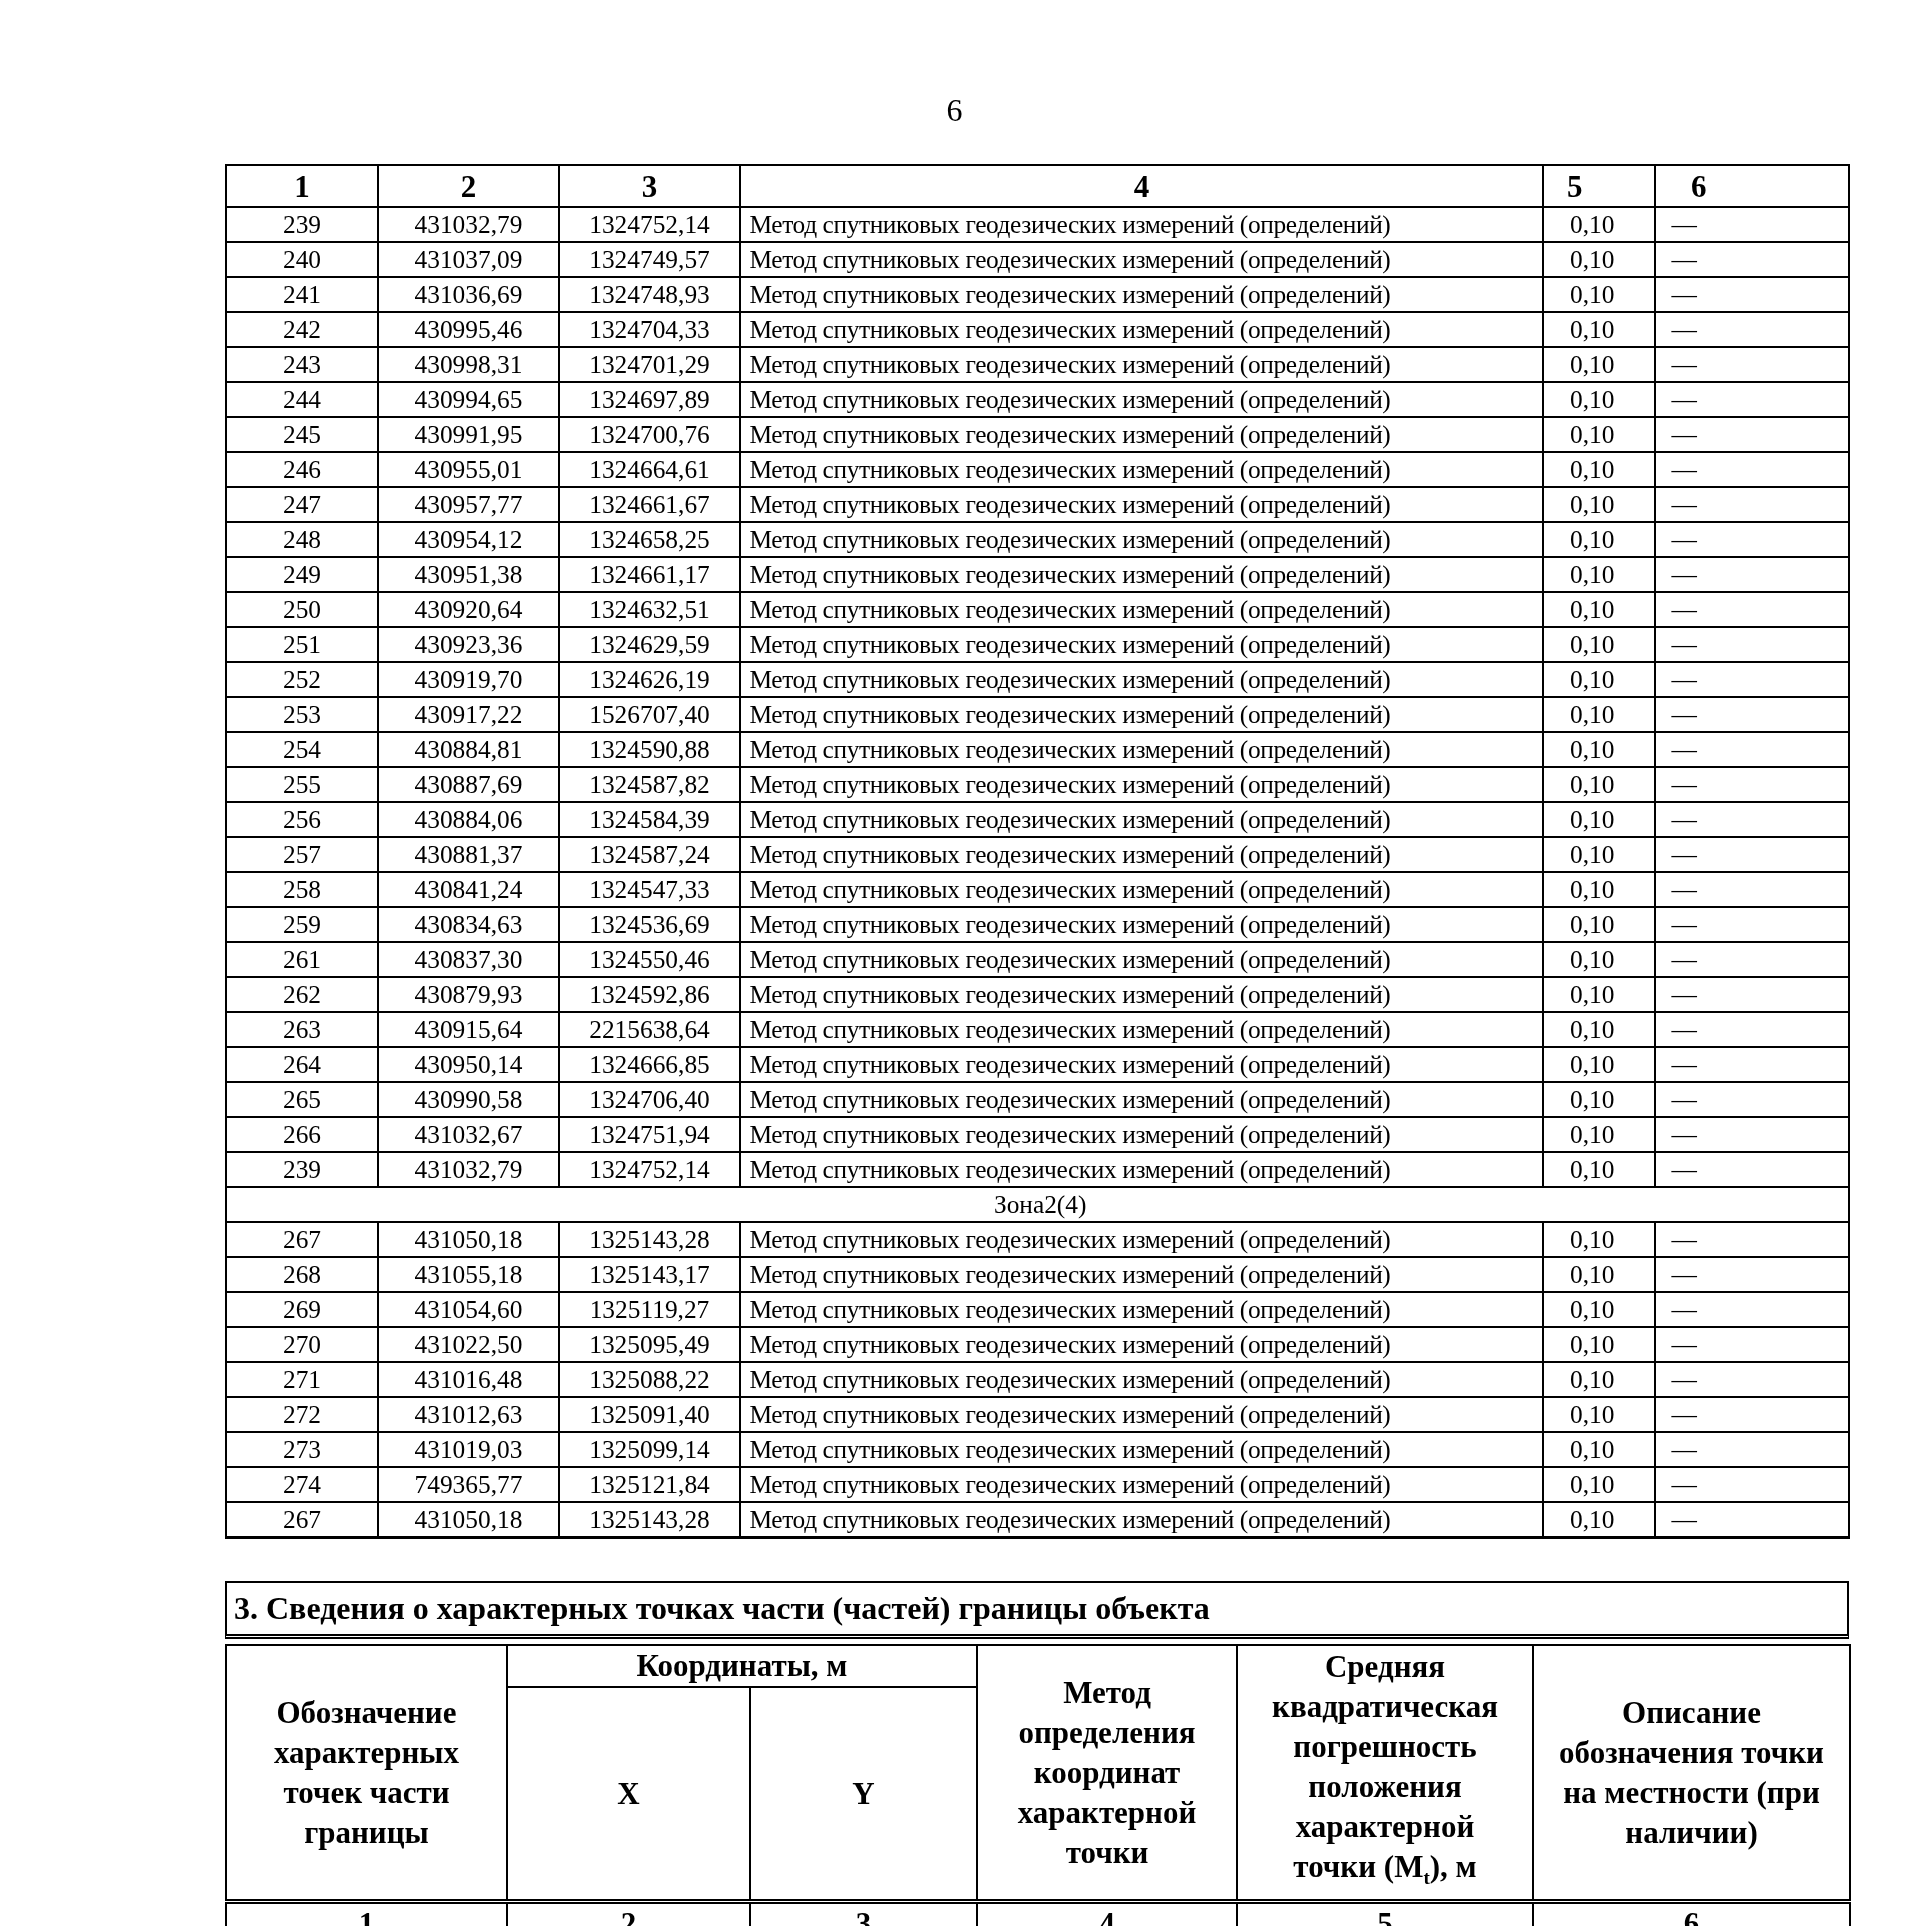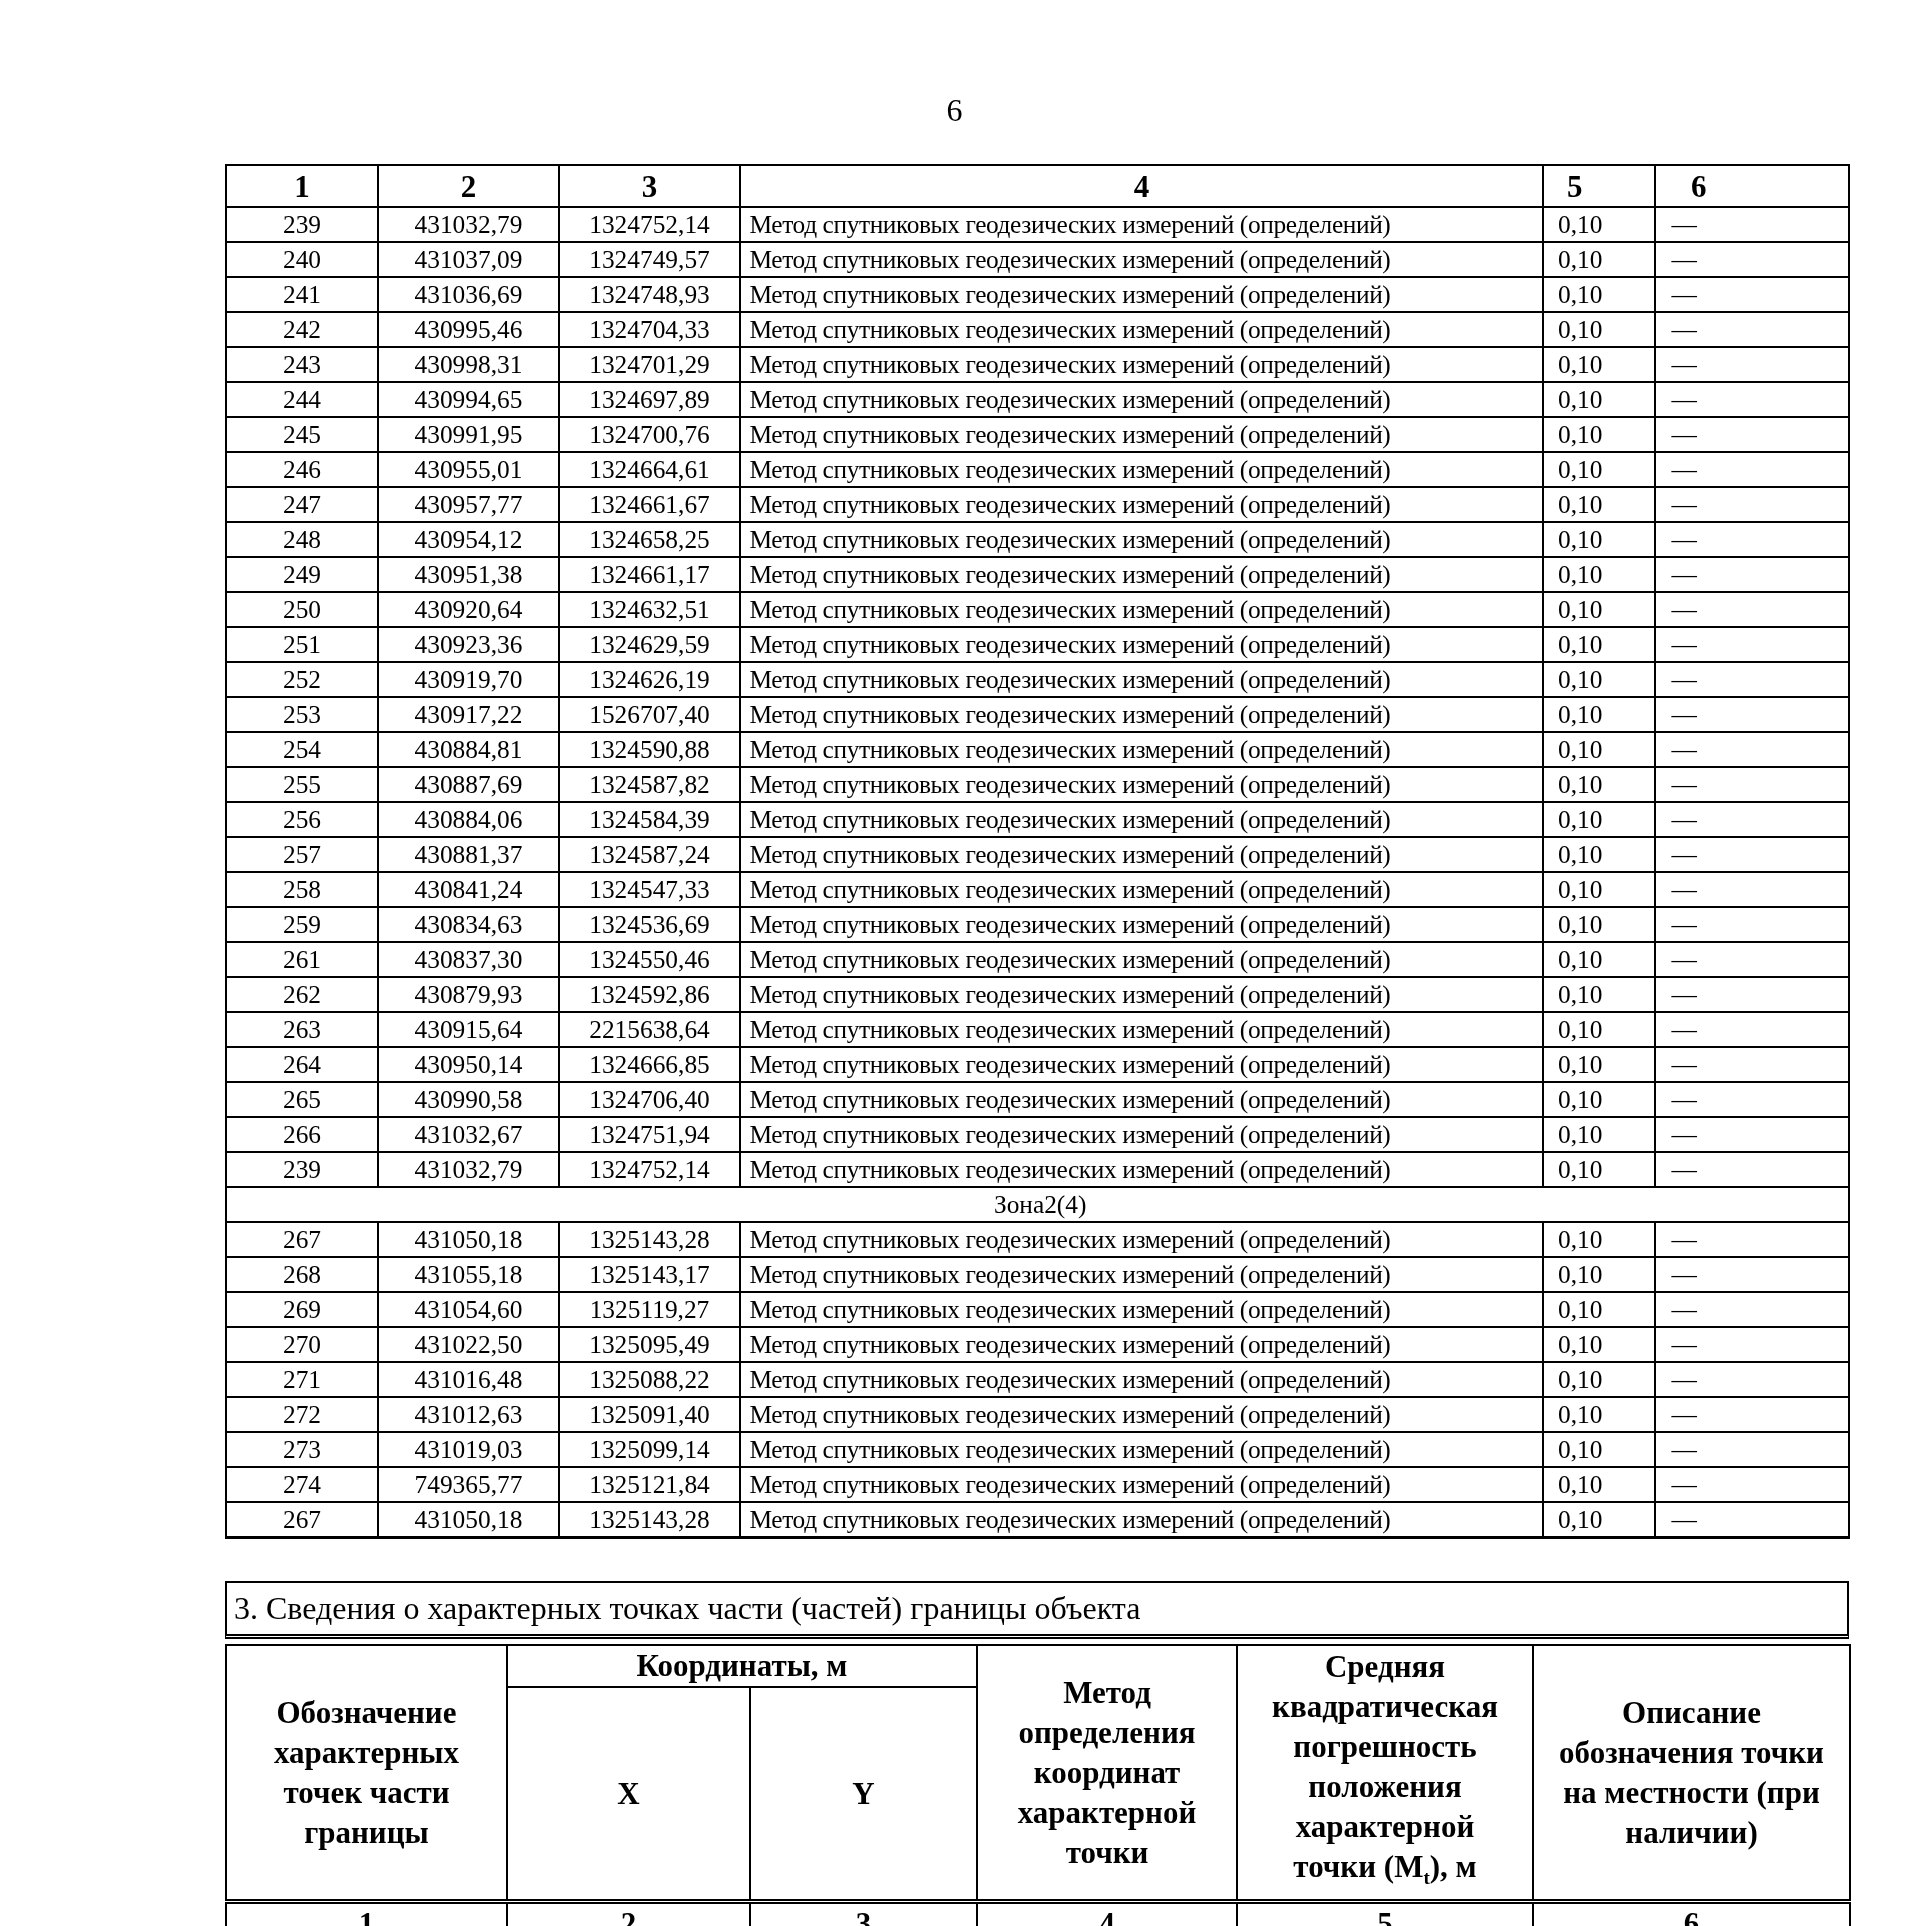--- a/index.html
+++ b/index.html
@@ -6,29 +6,29 @@
   body { width:1909px; height:2700px; position:relative; overflow:hidden;
          font-family:"Liberation Serif","DejaVu Serif",serif; color:#000; }
   .page-num { position:absolute; left:0; width:1909px; top:91px; text-align:center;
               font-size:32px; line-height:39px; }
   table { border-collapse:collapse; position:absolute; table-layout:fixed; }
   td, th { border:2.3px solid #000; padding:0; font-weight:normal; }
   #t1 { left:225px; top:164px; width:1624px; }
   #t1 td { height:33px; font-size:25.4px; line-height:31px; text-align:center; white-space:nowrap; overflow:hidden; }
   #t1 tr.hdr td { height:40px; font-weight:bold; font-size:31px; }
   #t1 td.method { text-align:left; padding-left:8.5px; letter-spacing:-0.4px; }
-  #t1 td.acc { text-align:left; padding-left:14px; }
+  #t1 td.acc { text-align:left; padding-left:26px; }
   #t1 td.dash { text-align:left; padding-left:15.4px; }
   #t1 td.zone { text-align:center; padding-left:5.4px; }
   #t1 td.coord { text-align:center; }
   #t1 tr.last td { border-bottom-width:3.9px; }
 
   #sec3title { position:absolute; left:225px; top:1581px; width:1624px; height:58px;
                border:2.3px solid #000; border-bottom:5.4px double #000; box-sizing:border-box;
-               font-weight:normal; font-size:32px; line-height:50px; padding-left:7px; }
+               font-weight:bold; font-size:32px; line-height:50px; padding-left:7px; }
   #t3 { left:225px; top:1644px; width:1624px; }
   #t3 td { font-weight:bold; font-size:31px; line-height:40px; text-align:center; vertical-align:middle; }
   #t3 tr.h1 td.coordhdr { height:40px; }
   #t3 tr.h2 td { height:211px; }
   #t3 tr.nums td { height:40px; border-top-width:5.4px; border-top-style:double; }
 </style>
 </head>
 <body>
 
 <div class="page-num">6</div>

